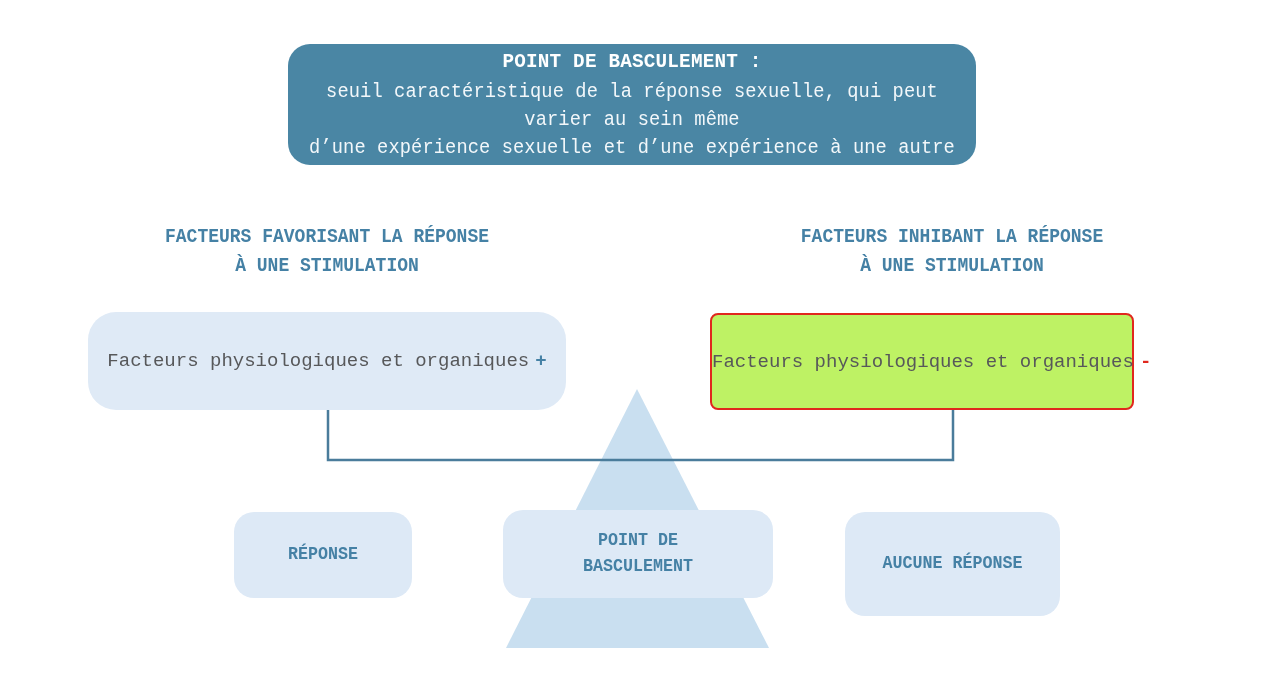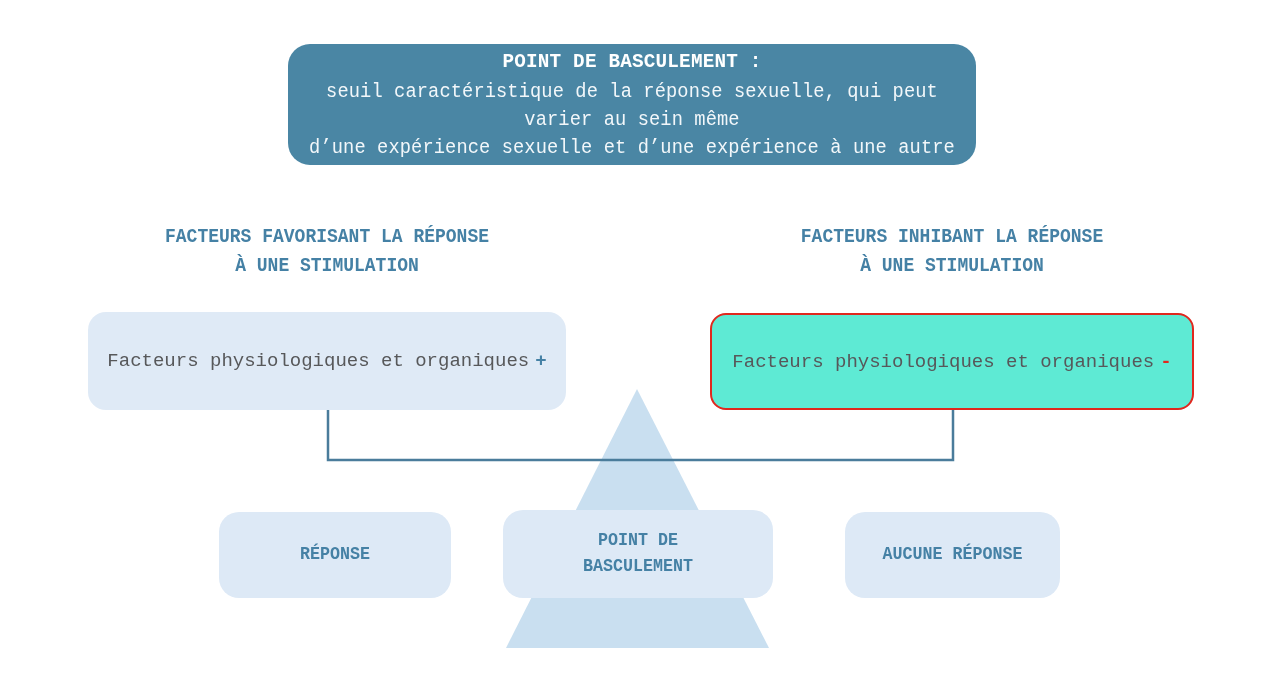--- a/index.html
+++ b/index.html
@@ -42,47 +42,47 @@
   .col-header.right{left:710px;width:484px;}
 
   
   .factor-box{
     text-align:center;box-sizing:border-box;
     display:flex;flex-direction:column;justify-content:center;
     color:#57585a;font-size:19px;line-height:30px;
   }
   .factor-box.positive{
     left:88px;top:312px;width:478px;height:98px;
-    background:#dfeaf6;border-radius:18px;
+    background:#dfeaf6;border-radius:28px;
   }
   .factor-box.negative{
-    left:710px;top:313px;width:484px;height:97px;
-    background:#5eead4;border:2.5px solid #e0281e;border-radius:16px;
+    left:710px;top:313px;width:424px;height:97px;
+    background:#bef264;border:2.5px solid #e0281e;border-radius:8px;
   }
   .factor-line{white-space:nowrap;}
   .sign{font-weight:700;margin-left:6px;}
   .sign.plus{color:#4581a5;}
   .sign.minus{color:#e0281e;}
 
   
   .svg-layer{left:0;top:0;width:1280px;height:688px;pointer-events:none;}
 
   
   .scale-box{
     background:#dde9f6;border-radius:20px;
     display:flex;flex-direction:column;justify-content:center;
     text-align:center;color:#4581a5;font-weight:700;
   }
   .scale-box .lbl{
     font-size:18.5px;line-height:26px;
     transform:scaleX(.9);transform-origin:center;white-space:nowrap;
   }
-  .scale-box.response{left:219px;top:512px;width:232px;height:86px;}
+  .scale-box.response{left:234px;top:512px;width:178px;height:86px;}
   .scale-box.tipping{left:503px;top:510px;width:270px;height:88px;}
-  .scale-box.no-response{left:845px;top:512px;width:215px;height:86px;}
+  .scale-box.no-response{left:845px;top:512px;width:215px;height:104px;}
 </style>
 </head>
 <body>
 
 <div class="canvas">
 
   <svg class="abs svg-layer" width="1280" height="688" viewBox="0 0 1280 688" aria-hidden="true">
     <polygon points="637,389 506,648 769,648" fill="#c9dff0"></polygon>
     <polyline points="328,410 328,460 953,460 953,410" fill="none" stroke="#4a7c9b" stroke-width="2.5"></polyline>
   </svg>

